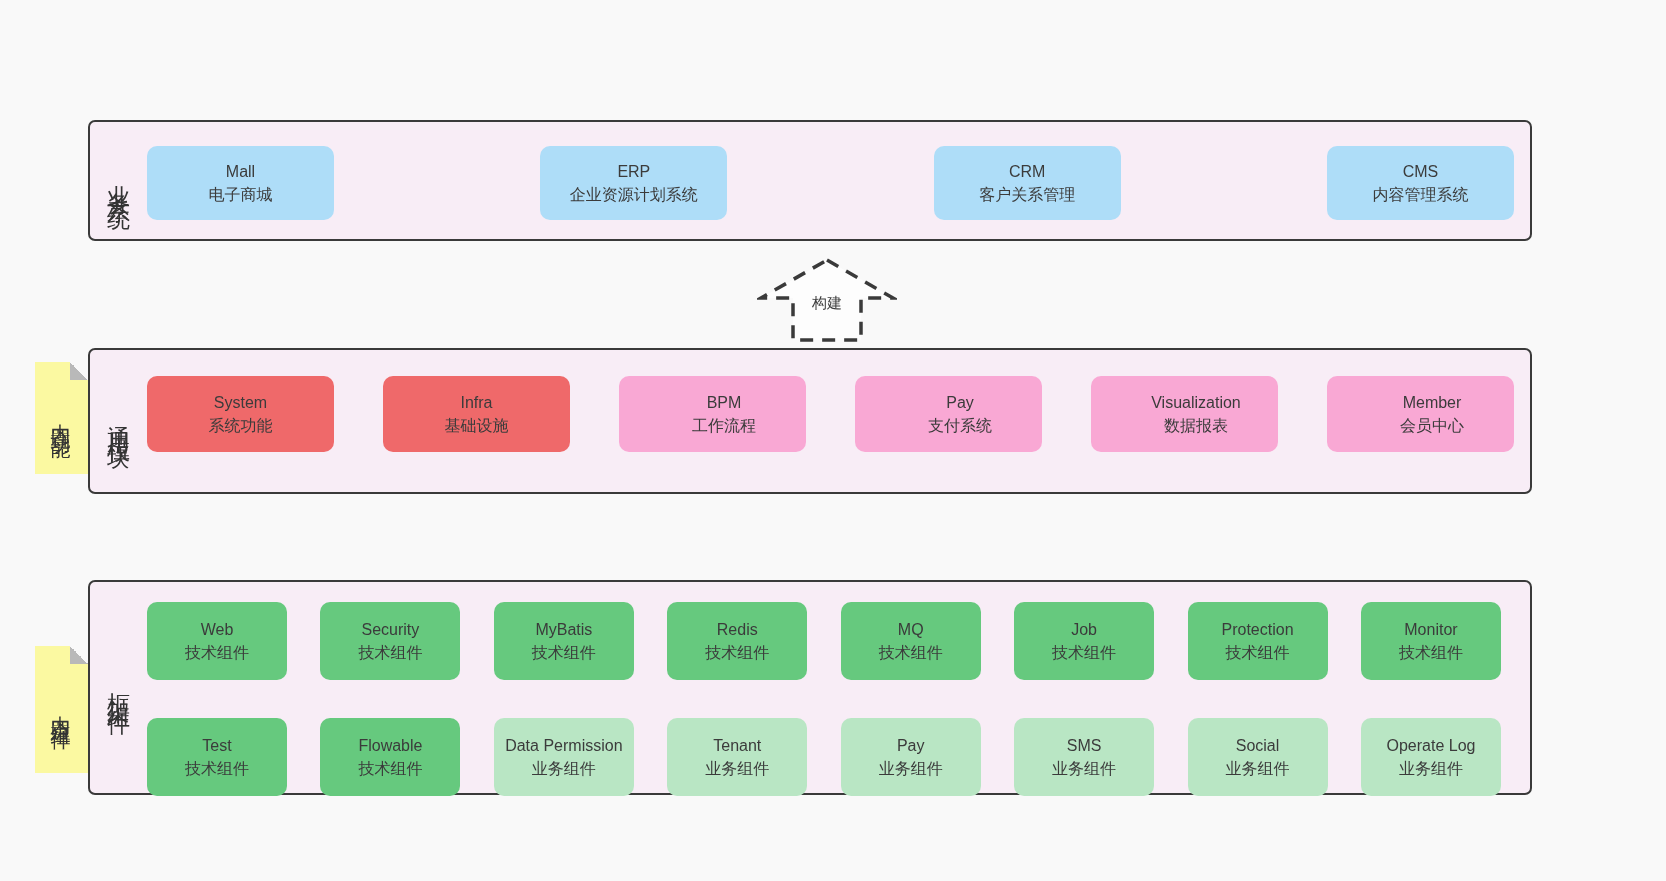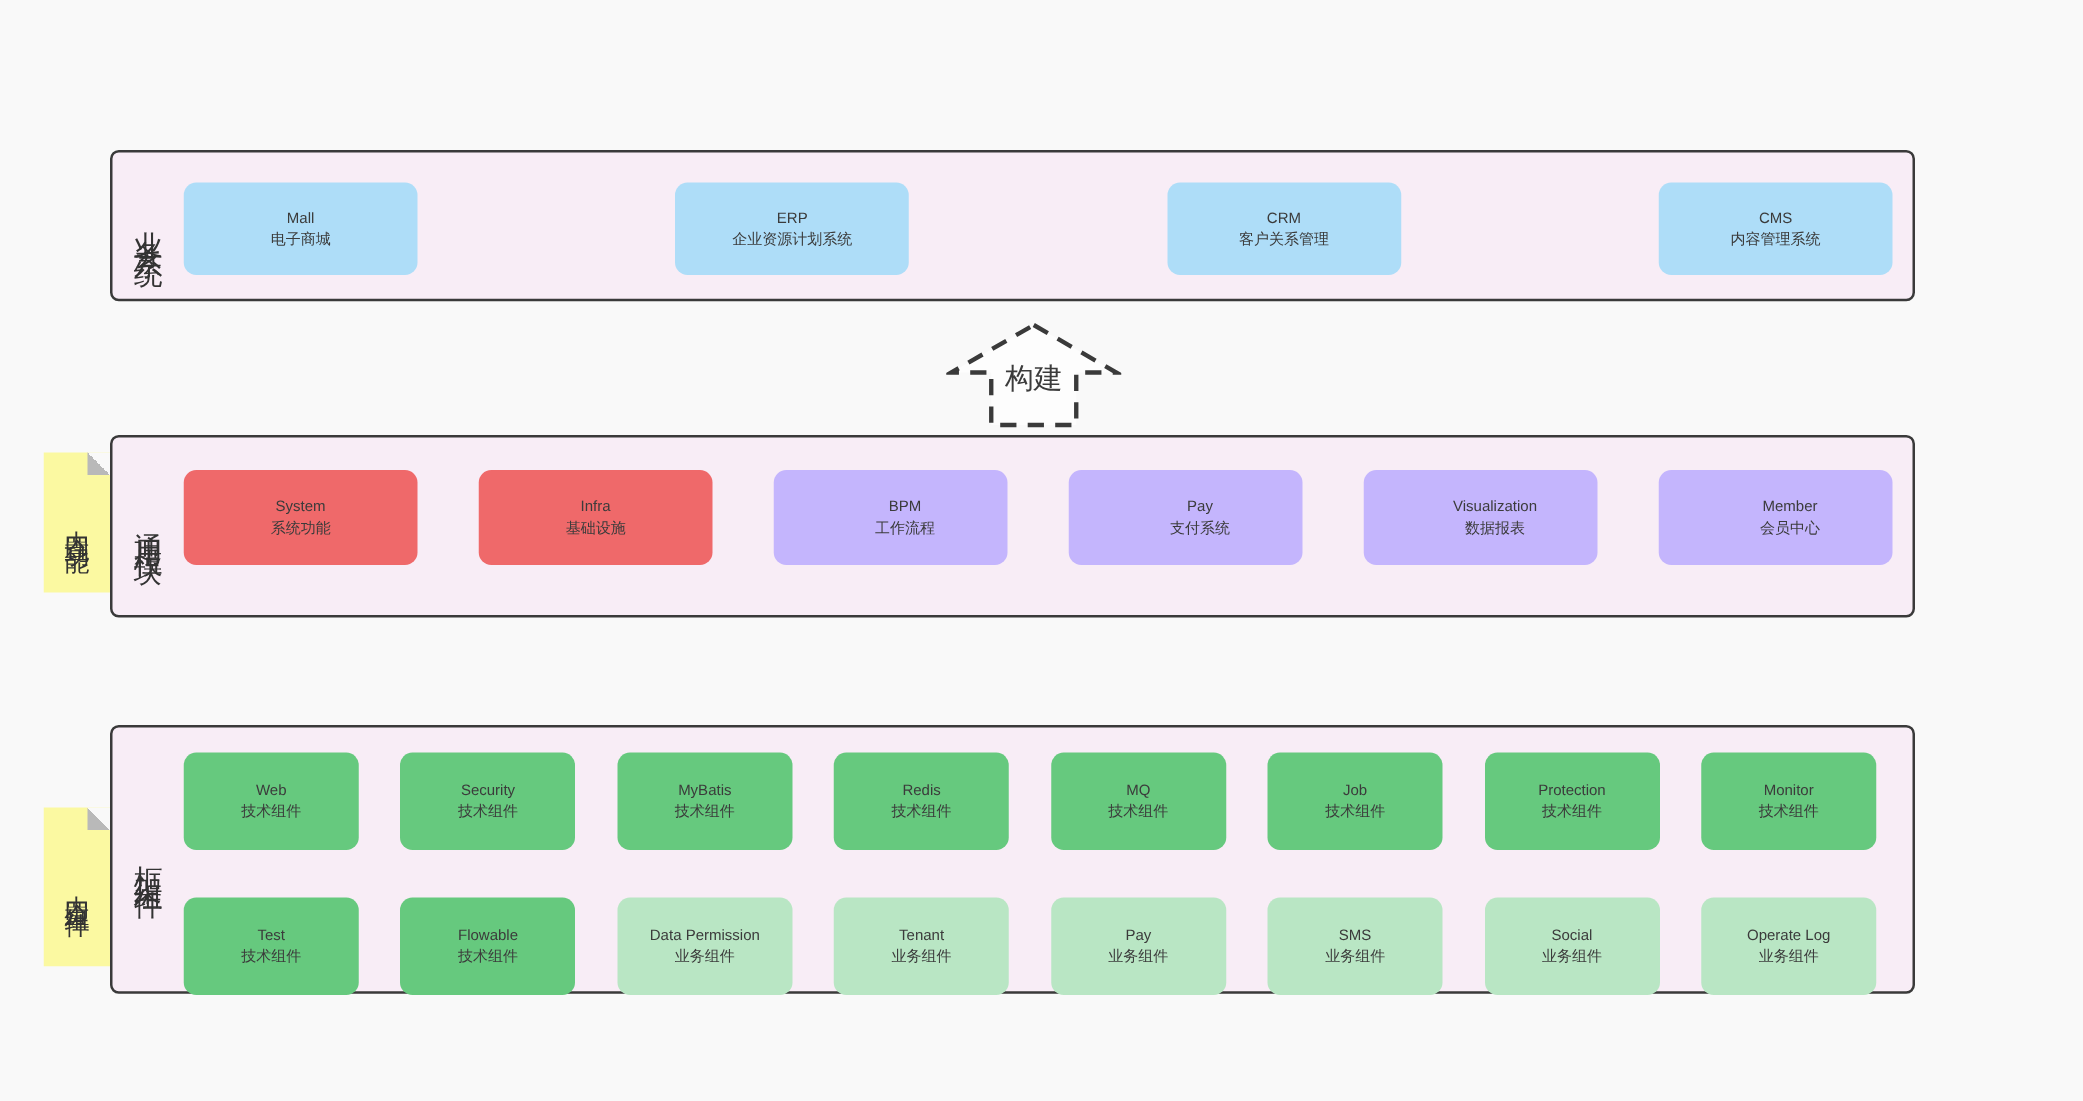--- a/index.html
+++ b/index.html
@@ -14,50 +14,50 @@
   .band-label {
     position:absolute; left:14px; top:50%; transform:translateY(-50%);
     writing-mode:vertical-rl; text-orientation:upright;
     font-size:23px; letter-spacing:7px; color:#333; white-space:nowrap;
   }
   .row { position:absolute; left:57px; right:16px; display:flex; justify-content:space-between; }
   .row3 { right:29px; }
 
   .box {
     display:flex; flex-direction:column; align-items:center; justify-content:center;
-    text-align:center; border-radius:10px; line-height:1.45; font-size:12px;
+    text-align:center; border-radius:10px; line-height:1.45; font-size:16px;
     padding:4px 6px;
   }
   .w-lg { width:187px; height:74px; }
   .w-md { width:187px; height:76px; }
   .w-sm { width:140px; height:78px; }
   .c-blue { background:#aeddf8; }
   .c-red { background:#ef696a; }
-  .c-pink { background:#c4b5fd;padding-left:29px; }
+  .c-pink { background:#f9a8d4;padding-left:29px; }
   .c-green { background:#66c97e; }
   .c-lightgreen { background:#b9e6c4; }
 
   .sticky {
     position:absolute; left:35px; width:53px; background:#fbf9a1;
   }
   .fold {
     position:absolute; top:0; right:0; width:18px; height:18px;
     background:linear-gradient(225deg, #f9f9f9 0 50%, #b9b9b9 50% 100%);
   }
   .sticky-text {
     position:absolute; left:50%; top:50%; transform:translate(-50%,-50%);
     writing-mode:vertical-rl; text-orientation:upright;
     font-size:20px; letter-spacing:5px; color:#333; white-space:nowrap;
   }
 
   .arrow { position:absolute; width:140px; height:88px; }
   .arrow svg { display:block; width:100%; height:100%; }
   .arrow-label {
     position:absolute; left:50%; top:47px; transform:translate(-50%,-50%);
-    background:#fdfdfd; padding:0 3px; font-size:23px; color:#3b3b3b;
+    background:#fdfdfd; padding:0 3px; font-size:15px; color:#3b3b3b;
   }
 </style>
 </head>
 <body>
 
 <div id="stage">
 
   <div class="band" style="top:120px; height:121px;">
     <div class="band-label">业务系统</div>
     <div class="row" style="top:24px;">

